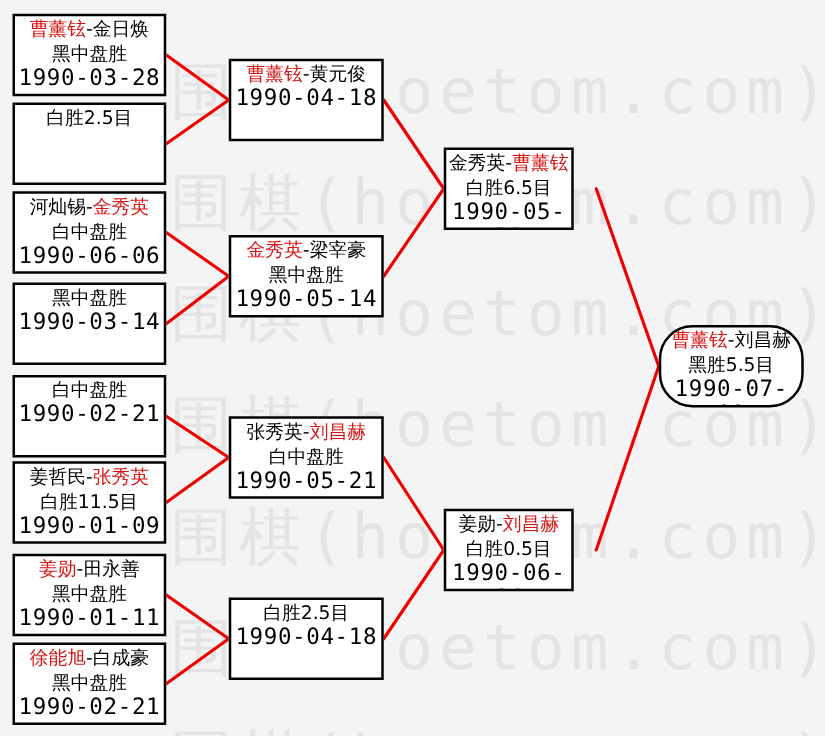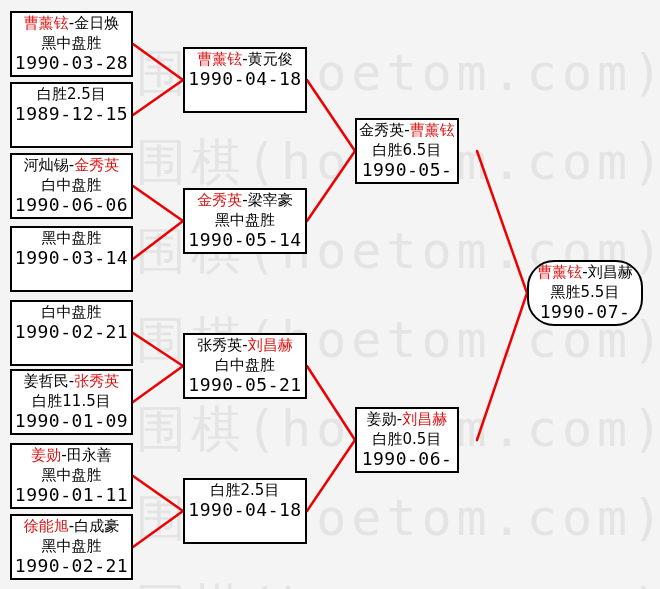--- a/index.html
+++ b/index.html
@@ -58,21 +58,20 @@
   </svg>
 
   <div class="box w1" style="left:10px;top:11px">
     <div class="ln"><span class="p winner">曹薰铉</span><span class="p">-</span><span class="p">金日焕</span></div>
     <div class="ln">黑中盘胜</div>
     <div class="ln date">1990-03-28</div>
   </div>
 
   <div class="box w1" style="left:10px;top:82px">
     <div class="ln">白胜2.5目</div>
-    <div class="ln date">1989-12-15</div>
   </div>
 
   <div class="box w1" style="left:10px;top:153px">
     <div class="ln"><span class="p">河灿锡</span><span class="p">-</span><span class="p winner">金秀英</span></div>
     <div class="ln">白中盘胜</div>
     <div class="ln date">1990-06-06</div>
   </div>
 
   <div class="box w1" style="left:10px;top:226px">
     <div class="ln">黑中盘胜</div>

